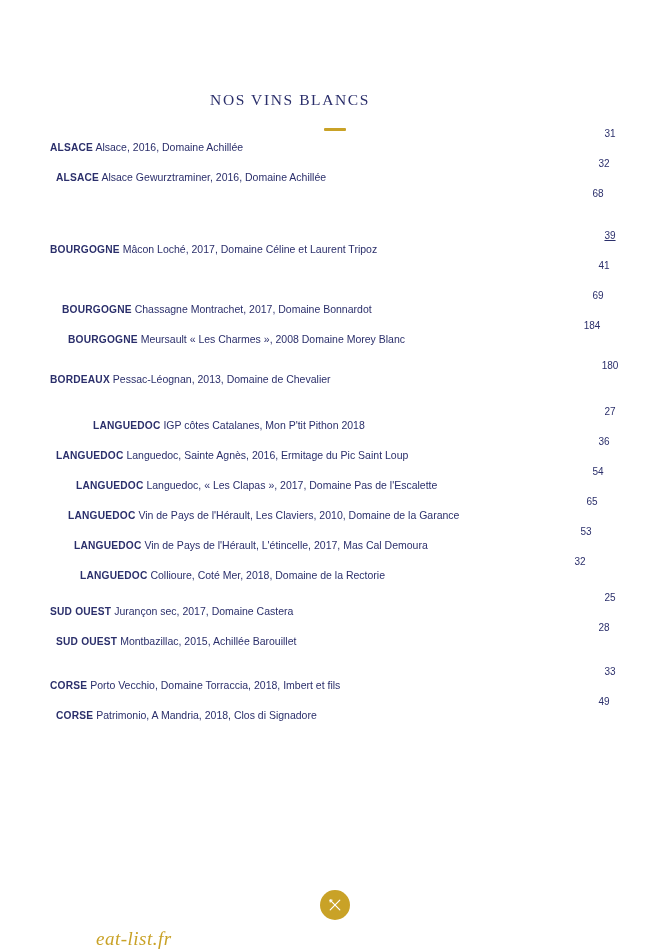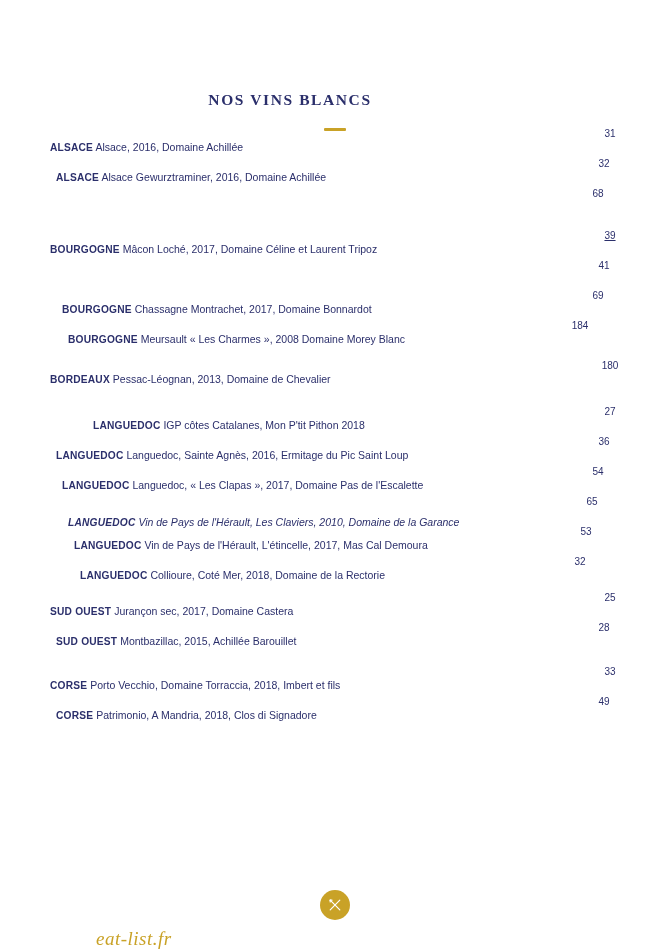--- a/index.html
+++ b/index.html
@@ -22,21 +22,21 @@
   }
   .title {
     position: absolute;
     top: 91px;
     left: 0;
     width: 580px;
     text-align: center;
     font-family: "Liberation Serif", serif;
     font-size: 15.5px;
     letter-spacing: 1.6px;
-    font-weight: bold;
+    font-weight: normal;
     color: #2b2f6b;
   }
   .divider {
     position: absolute;
     top: 128px;
     left: 50%;
     transform: translateX(-50%);
     width: 22px;
     height: 3px;
     background: #c9a227;
@@ -134,44 +134,44 @@
         </div>
         <div class="entry">
           <div class="price" style="right: 36px; top: -10px; position: absolute;">41</div>
         </div>
         <div class="entry">
           <div class="line" style="left: 62px; top: 4px;"><span class="region">BOURGOGNE</span> <span class="desc">Chassagne Montrachet, 2017, Domaine Bonnardot</span></div>
           <div class="price" style="right: 42px; top: -8px; position: absolute;">69</div>
         </div>
         <div class="entry">
           <div class="line" style="left: 68px; top: 6px;"><span class="region">BOURGOGNE</span> <span class="desc">Meursault « Les Charmes », 2008 Domaine Morey Blanc</span></div>
-          <div class="price" style="right: 60px; top: -6px; position: absolute;">184</div>
+          <div class="price" style="right: 48px; top: -6px; position: absolute;">184</div>
         </div>
       </div>
       <div class="group">
         <div class="entry">
           <div class="line" style="left: 50px; top: 0px;"><span class="region">BORDEAUX</span> <span class="desc">Pessac-Léognan, 2013, Domaine de Chevalier</span></div>
           <div class="price" style="right: 30px; top: -12px; position: absolute;">180</div>
         </div>
       </div>
       <div class="group">
         <div class="entry">
           <div class="line" style="left: 50px; top: 0px; padding-left: 43px;"><span class="region">LANGUEDOC</span> <span class="desc">IGP côtes Catalanes, Mon P'tit Pithon 2018</span></div>
           <div class="price" style="right: 30px; top: -12px; position: absolute;">27</div>
         </div>
         <div class="entry">
           <div class="line" style="left: 56px; top: 2px;"><span class="region">LANGUEDOC</span> <span class="desc">Languedoc, Sainte Agnès, 2016, Ermitage du Pic Saint Loup</span></div>
           <div class="price" style="right: 36px; top: -10px; position: absolute;">36</div>
         </div>
         <div class="entry">
-          <div class="line" style="left: 62px; top: 4px;"><span class="region">LANGUEDOC</span> <span class="desc">Languedoc, « Les Clapas », 2017, Domaine Pas de l'Escalette</span></div>
+          <div class="line" style="left: 76px; top: 4px;"><span class="region">LANGUEDOC</span> <span class="desc">Languedoc, « Les Clapas », 2017, Domaine Pas de l'Escalette</span></div>
           <div class="price" style="right: 42px; top: -8px; position: absolute;">54</div>
         </div>
         <div class="entry">
-          <div class="line" style="left: 68px; top: 13px; font-style: italic;"><span class="region">LANGUEDOC</span> <span class="desc">Vin de Pays de l'Hérault, Les Claviers, 2010, Domaine de la Garance</span></div>
+          <div class="line" style="left: 68px; top: 6px;"><span class="region">LANGUEDOC</span> <span class="desc">Vin de Pays de l'Hérault, Les Claviers, 2010, Domaine de la Garance</span></div>
           <div class="price" style="right: 48px; top: -6px; position: absolute;">65</div>
         </div>
         <div class="entry">
           <div class="line" style="left: 74px; top: 8px;"><span class="region">LANGUEDOC</span> <span class="desc">Vin de Pays de l'Hérault, L'étincelle, 2017, Mas Cal Demoura</span></div>
           <div class="price" style="right: 54px; top: -4px; position: absolute;">53</div>
         </div>
         <div class="entry">
           <div class="line" style="left: 80px; top: 10px;"><span class="region">LANGUEDOC</span> <span class="desc">Collioure, Coté Mer, 2018, Domaine de la Rectorie</span></div>
           <div class="price" style="right: 60px; top: -2px; position: absolute;">32</div>
         </div>

